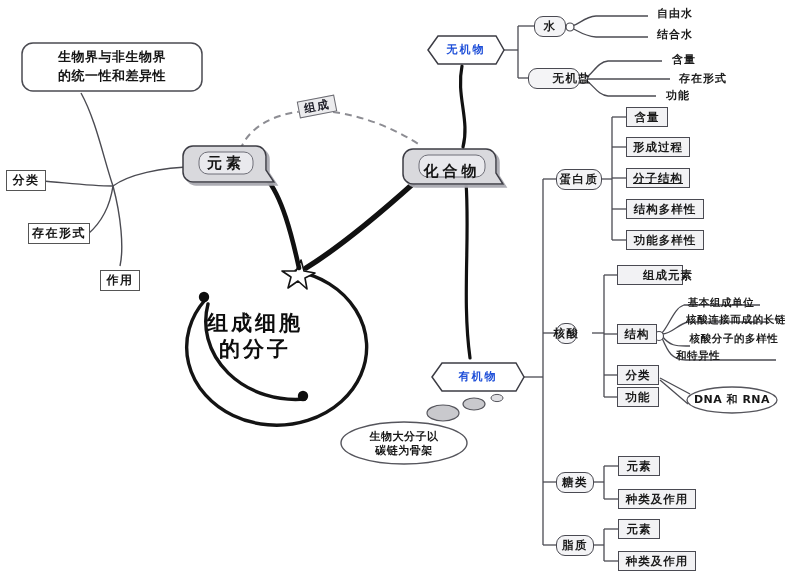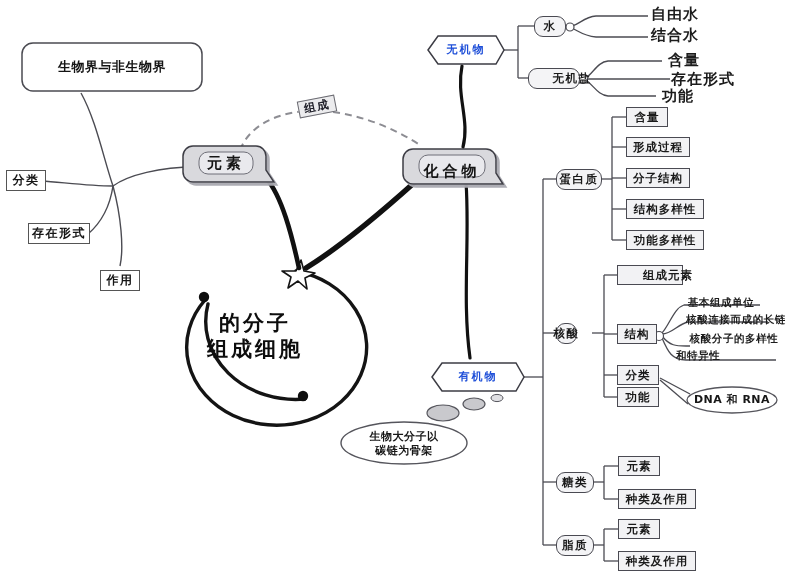--- a/index.html
+++ b/index.html
@@ -86,21 +86,21 @@
   
   .centertext {
     font-size: 21px;
     font-weight: 700;
     letter-spacing: 3px;
     line-height: 1.25;
     color: #0d0d0d;
   }
   
   .bare {
-    font-size: 15px;
+    font-size: 11px;
     font-weight: 700;
     letter-spacing: 1px;
     color: #1c1c1c;
     background: transparent;
   }
   .bare.small {
     font-size: 10.5px;
     letter-spacing: 0.6px;
   }
   .rotlabel {
@@ -286,20 +286,21 @@
       <circle cx="659" cy="336" r="4.5"></circle>
     </g>
 
     <g>
       <rect x="22" y="43" width="180" height="48" rx="11" fill="#ffffff" stroke="#4b4b52" stroke-width="1.5"></rect>
     </g>
   </svg>
 
   <div class="node leftbig" style="left:24px; top:45px; width:176px; height:44px; flex-direction:column;">
     <div>生物界与非生物界</div>
+    <div>的统一性和差异性</div>
   </div>
 
   <div class="node leftbox" style="left:6px; top:170px; width:40px; height:21px;">分类</div>
 
   <div class="node leftbox" style="left:28px; top:223px; width:62px; height:21px;">存在形式</div>
 
   <div class="node leftbox" style="left:100px; top:256px; width:40px; height:21px;margin-top:14px;">作用</div>
 
   <div class="node bignode" style="left:199px; top:152px; width:54px; height:22px;">元素</div>
 
@@ -323,21 +324,21 @@
   <div class="node hexlabel" style="left:440px; top:365px; width:76px; height:24px;">有机物</div>
 
   <div class="node ellipse-label" style="left:346px; top:430px; width:116px; height:28px; flex-direction:column;">
     <div>生物大分子以</div>
     <div>碳链为骨架</div>
   </div>
 
   <div class="node pill" style="left:556px; top:169px; width:46px; height:21px;">蛋白质</div>
   <div class="node boxnode" style="left:626px; top:107px; width:42px; height:20px;">含量</div>
   <div class="node boxnode" style="left:626px; top:137px; width:64px; height:20px;">形成过程</div>
-  <div class="node boxnode" style="left:626px; top:168px; width:64px; height:20px;">分子结构</div>
+  <div class="node boxnode" style="left:626px; top:168px; width:64px; height:20px;text-decoration:underline;">分子结构</div>
   <div class="node boxnode" style="left:626px; top:199px; width:78px; height:20px;">结构多样性</div>
   <div class="node boxnode" style="left:626px; top:230px; width:78px; height:20px;">功能多样性</div>
 
   <div class="node pill" style="left:556px; top:323px; width:21px; height:21px;">核酸</div>
 
   <div class="node boxnode" style="left:617px; top:265px; width:66px; height:20px;padding-left:40px;">组成元素</div>
 
   <div class="node boxnode" style="left:617px; top:324px; width:40px; height:20px;">结构</div>
 
   <div class="node bare small" style="left:676px; top:295px; width:90px; height:15px;">基本组成单位</div>
@@ -353,17 +354,17 @@
 
   <div class="node pill" style="left:556px; top:472px; width:38px; height:21px;">糖类</div>
   <div class="node boxnode" style="left:618px; top:456px; width:42px; height:20px;">元素</div>
   <div class="node boxnode" style="left:618px; top:489px; width:78px; height:20px;">种类及作用</div>
 
   <div class="node pill" style="left:556px; top:535px; width:38px; height:21px;">脂质</div>
   <div class="node boxnode" style="left:618px; top:519px; width:42px; height:20px;">元素</div>
   <div class="node boxnode" style="left:618px; top:551px; width:78px; height:20px;">种类及作用</div>
 
   <div class="node centertext" style="left:192px; top:305px; width:126px; height:62px; flex-direction:column;">
+    <div>组成细胞</div>
     <div>的分子</div>
-    <div>组成细胞</div>
   </div>
 
 </div>
 
 </body></html>

